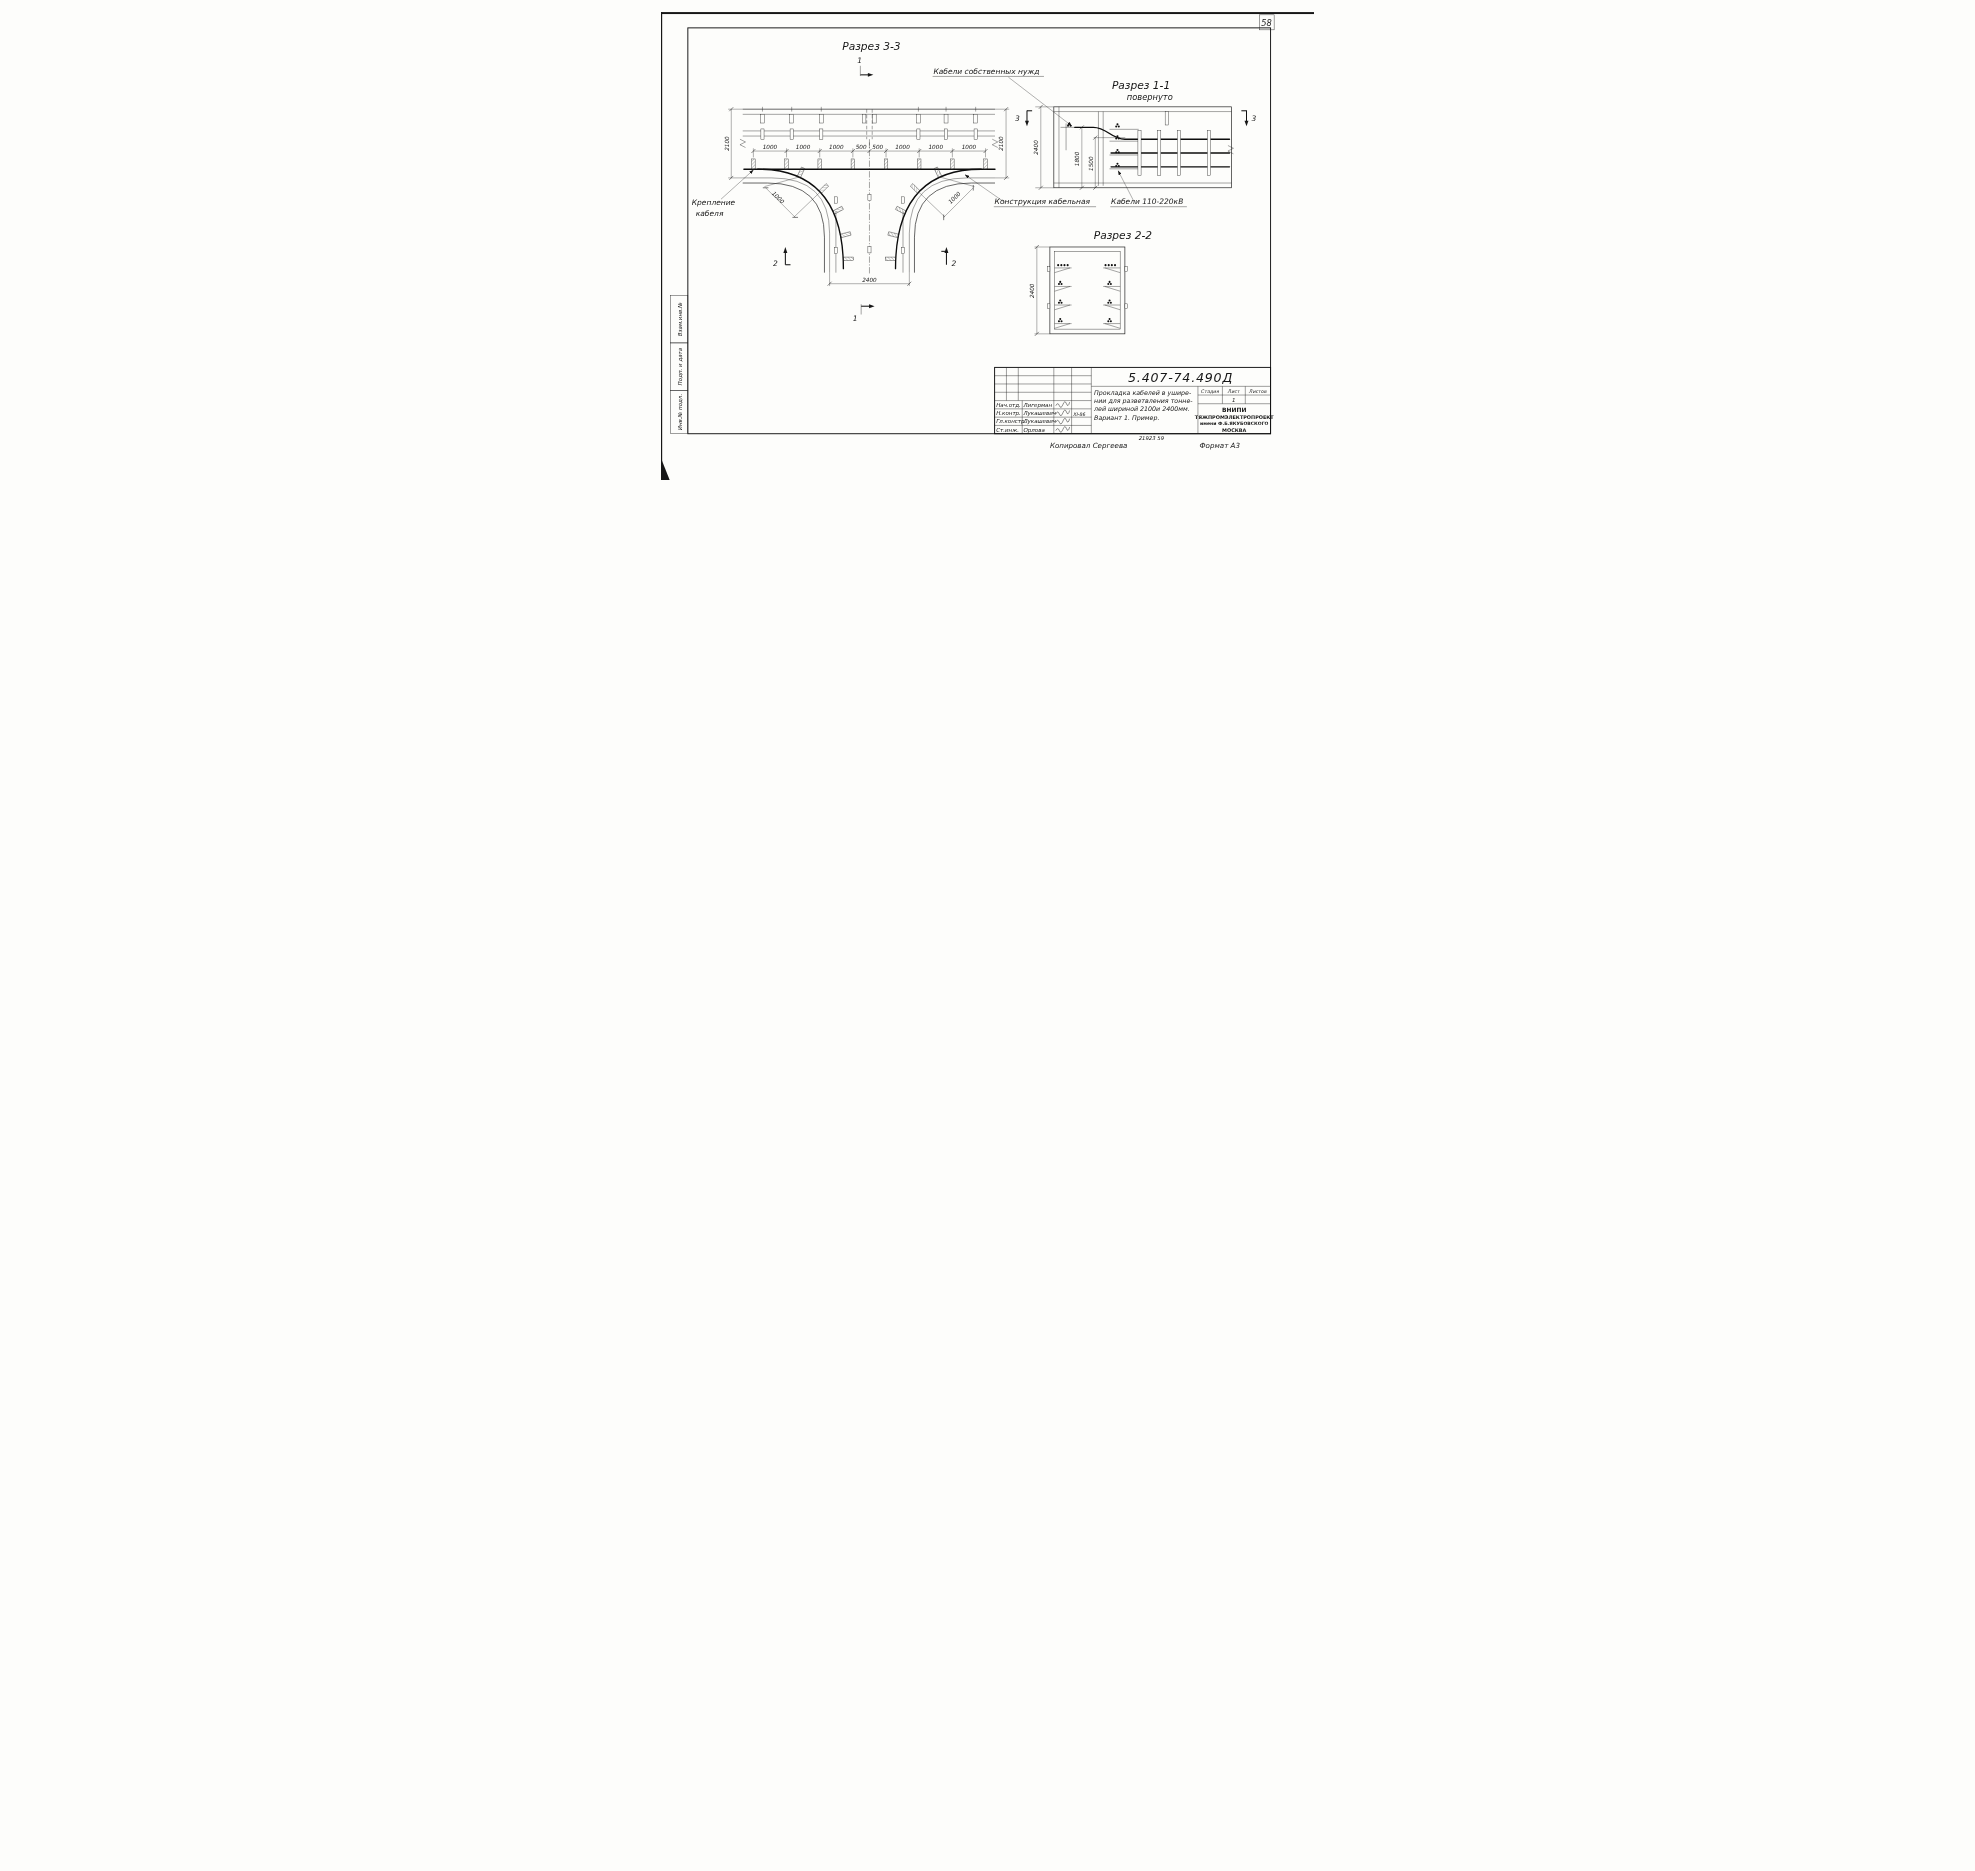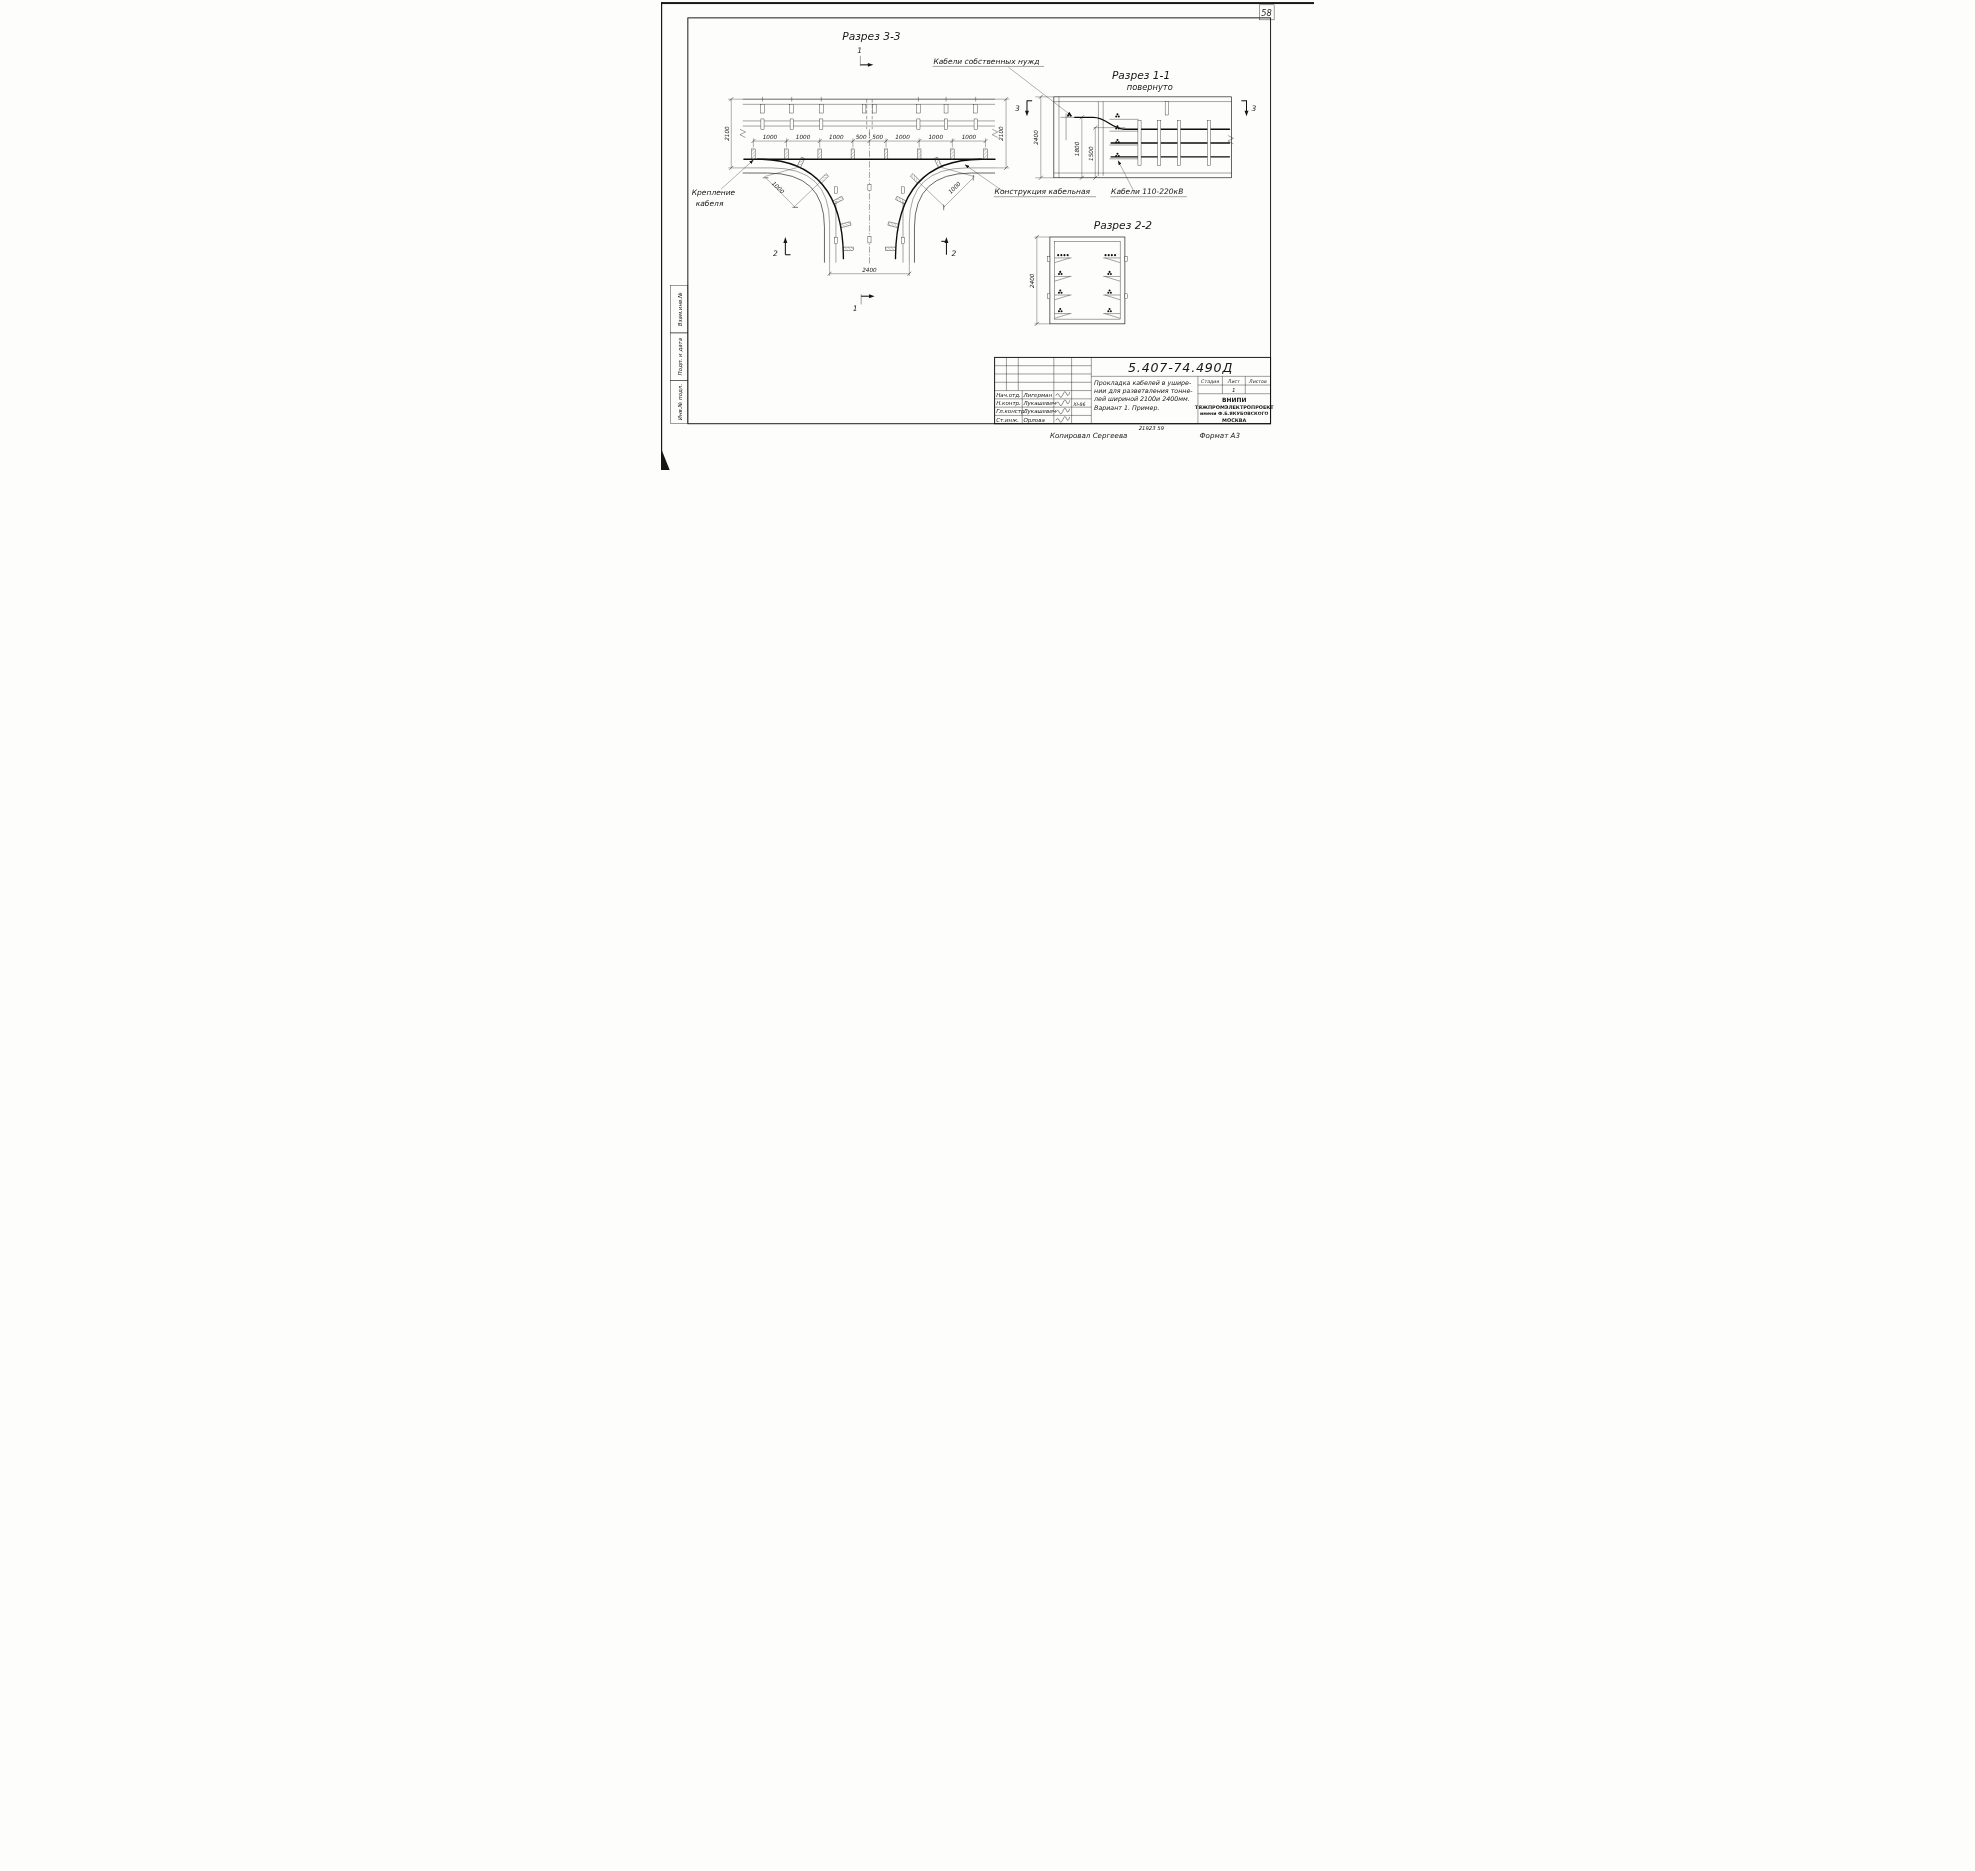--- a/index.html
+++ b/index.html
@@ -1,16 +1,16 @@
 <!DOCTYPE html>
 <html style="font-size:6.3px"><head>
 <meta charset="utf-8">
 <style>
   html,body{margin:0;padding:0;background:#fdfdfb;}
-  .sheet{position:relative;width:653px;height:468px;margin:2px auto;background:#fdfdfb;overflow:hidden;}
+  .sheet{position:relative;width:653px;height:468px;margin:12px auto;background:#fdfdfb;overflow:hidden;}
   svg{display:block;}
   text{font-family:"DejaVu Sans",sans-serif;font-style:italic;fill:#171717;}
   .tt{font-size:27px;}
   .ts{font-size:21px;}
   .tl{font-size:19px;}
   .td{font-size:14.5px;}
   .tb{font-size:14px;}
   .tb2{font-size:12px;}
   .torg{font-style:normal;font-weight:bold;}
   .w1{stroke:#1c1c1c;stroke-width:1;fill:none;}

